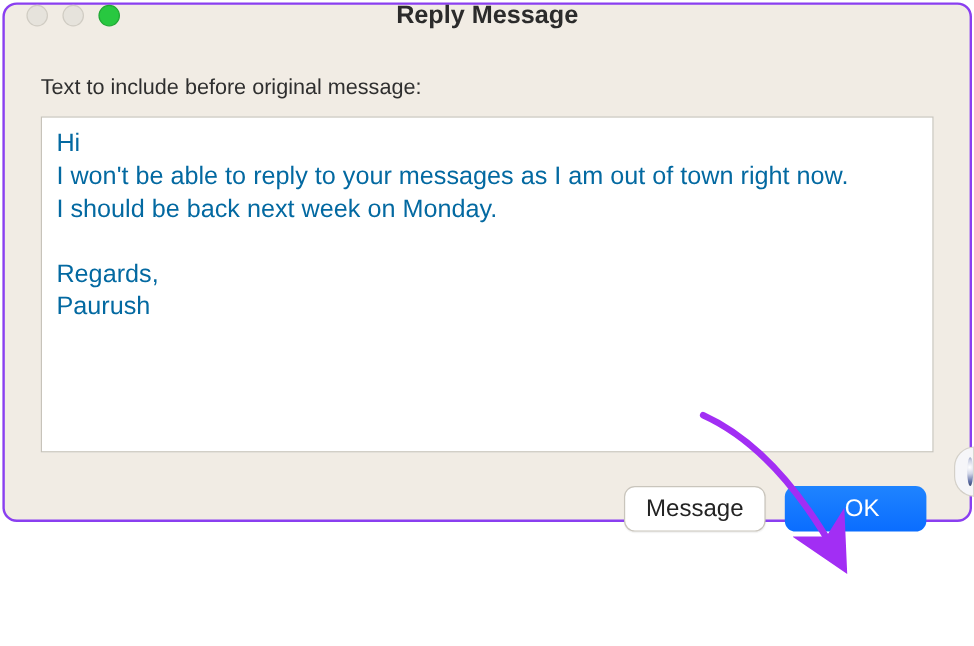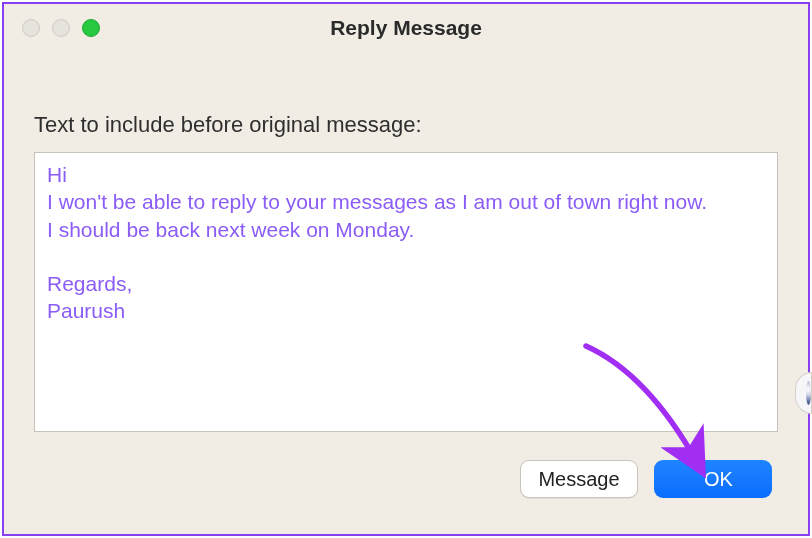--- a/index.html
+++ b/index.html
@@ -9,30 +9,29 @@
     }
     body {
       font-family: -apple-system, BlinkMacSystemFont, "Helvetica Neue", Arial, sans-serif;
       background: #fff;
       width: 812px;
       height: 538px;
       overflow: hidden;
     }
     .window-frame {
       width: 808px;
-      height: 534px;
+      height: 433px;
       margin: 2px;
       border: 2px solid #8a3ff0;
-      border-radius: 0;
+      border-radius: 12px;
       background: #f1ece4;
       display: flex;
       flex-direction: column;
       position: relative;
       overflow: visible;
-      gap: 20px;
     }
     .title-bar {
       height: 48px;
       display: flex;
       align-items: center;
       padding: 0 18px;
       position: relative;
     }
     .traffic-lights {
       display: flex;
@@ -66,35 +65,35 @@
       color: #2b2b2b;
       pointer-events: none;
     }
     .content {
       flex: 1;
       padding: 40px 30px 20px 30px;
       display: flex;
       flex-direction: column;
     }
     .label {
-      font-size: 22px;
+      font-size: 18px;
       color: #2f2f2f;
       margin-bottom: 14px;
     }
     .textarea {
       width: 100%;
       height: 280px;
       border: 1px solid #c7c3ba;
       background: #fff;
       resize: none;
       font-family: inherit;
       font-size: 21px;
       line-height: 1.3;
       padding: 8px 12px;
-      color: #8b5cf6;
+      color: #0369a1;
       outline: none;
       white-space: pre-wrap;
       overflow: hidden;
     }
     .button-row {
       display: flex;
       justify-content: flex-end;
       gap: 16px;
       margin-top: 28px;
       padding-right: 6px;

